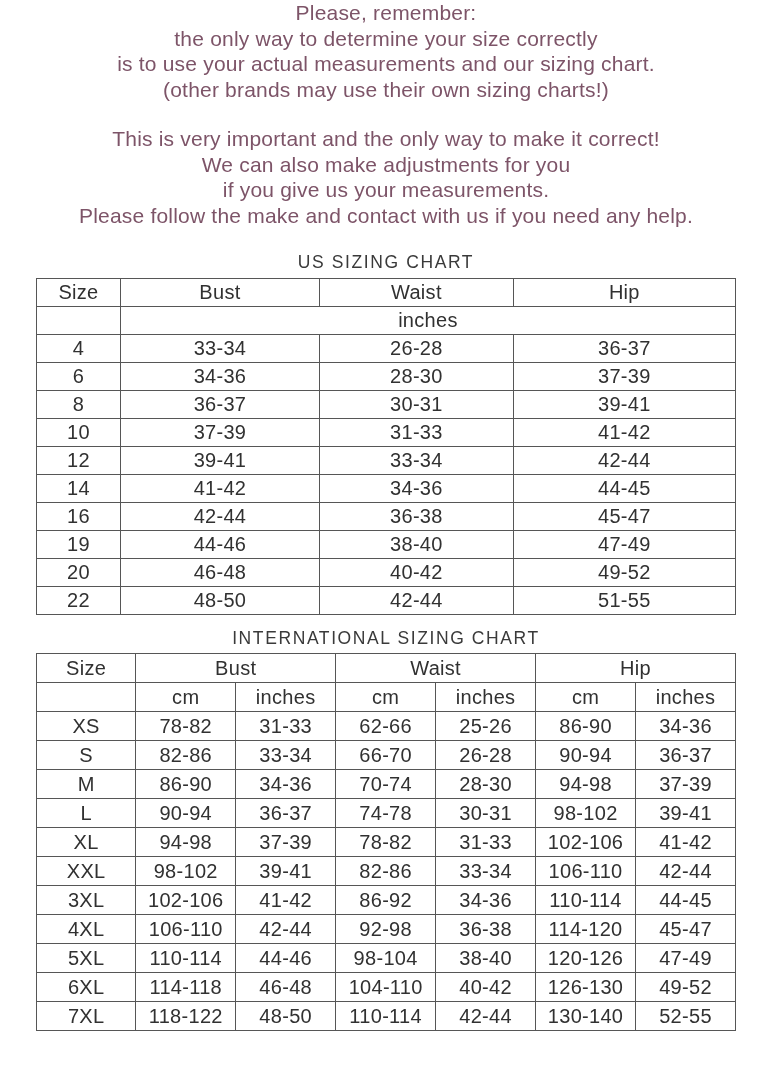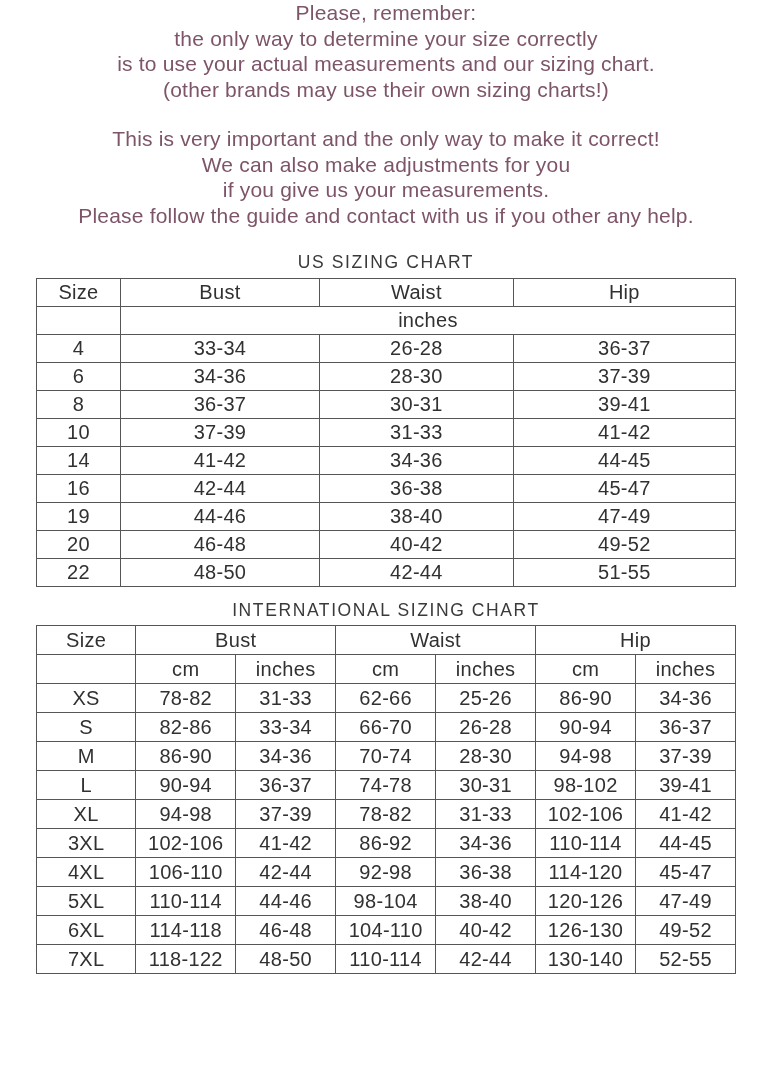--- a/index.html
+++ b/index.html
@@ -84,21 +84,21 @@
     <p class="intro-para">
       <span class="intro-line">Please, remember:</span><br>
       <span class="intro-line">the only way to determine your size correctly</span><br>
       <span class="intro-line">is to use your actual measurements and our sizing chart.</span><br>
       <span class="intro-line">(other brands may use their own sizing charts!)</span>
     </p>
     <p class="intro-para">
       <span class="intro-line">This is very important and the only way to make it correct!</span><br>
       <span class="intro-line">We can also make adjustments for you</span><br>
       <span class="intro-line">if you give us your measurements.</span><br>
-      <span class="intro-line">Please follow the guide and contact with us if you other any help.</span>
+      <span class="intro-line">Please follow the make and contact with us if you need any help.</span>
     </p>
   </div>
 
   <h2 class="section-title us-title">US SIZING CHART</h2>
   <table class="us-table">
     <colgroup>
       <col class="us-col-size">
         <col class="us-col-bust">
         <col class="us-col-waist">
         <col class="us-col-hip">
@@ -134,20 +134,26 @@
         <td>30-31</td>
         <td>39-41</td>
       </tr>
       <tr>
         <td>10</td>
         <td>37-39</td>
         <td>31-33</td>
         <td>41-42</td>
       </tr>
       <tr>
+        <td>12</td>
+        <td>39-41</td>
+        <td>33-34</td>
+        <td>42-44</td>
+      </tr>
+      <tr>
         <td>14</td>
         <td>41-42</td>
         <td>34-36</td>
         <td>44-45</td>
       </tr>
       <tr>
         <td>16</td>
         <td>42-44</td>
         <td>36-38</td>
         <td>45-47</td>
@@ -241,20 +247,29 @@
       <tr>
         <td>XL</td>
         <td>94-98</td>
         <td>37-39</td>
         <td>78-82</td>
         <td>31-33</td>
         <td>102-106</td>
         <td>41-42</td>
       </tr>
       <tr>
+        <td>XXL</td>
+        <td>98-102</td>
+        <td>39-41</td>
+        <td>82-86</td>
+        <td>33-34</td>
+        <td>106-110</td>
+        <td>42-44</td>
+      </tr>
+      <tr>
         <td>3XL</td>
         <td>102-106</td>
         <td>41-42</td>
         <td>86-92</td>
         <td>34-36</td>
         <td>110-114</td>
         <td>44-45</td>
       </tr>
       <tr>
         <td>4XL</td>

